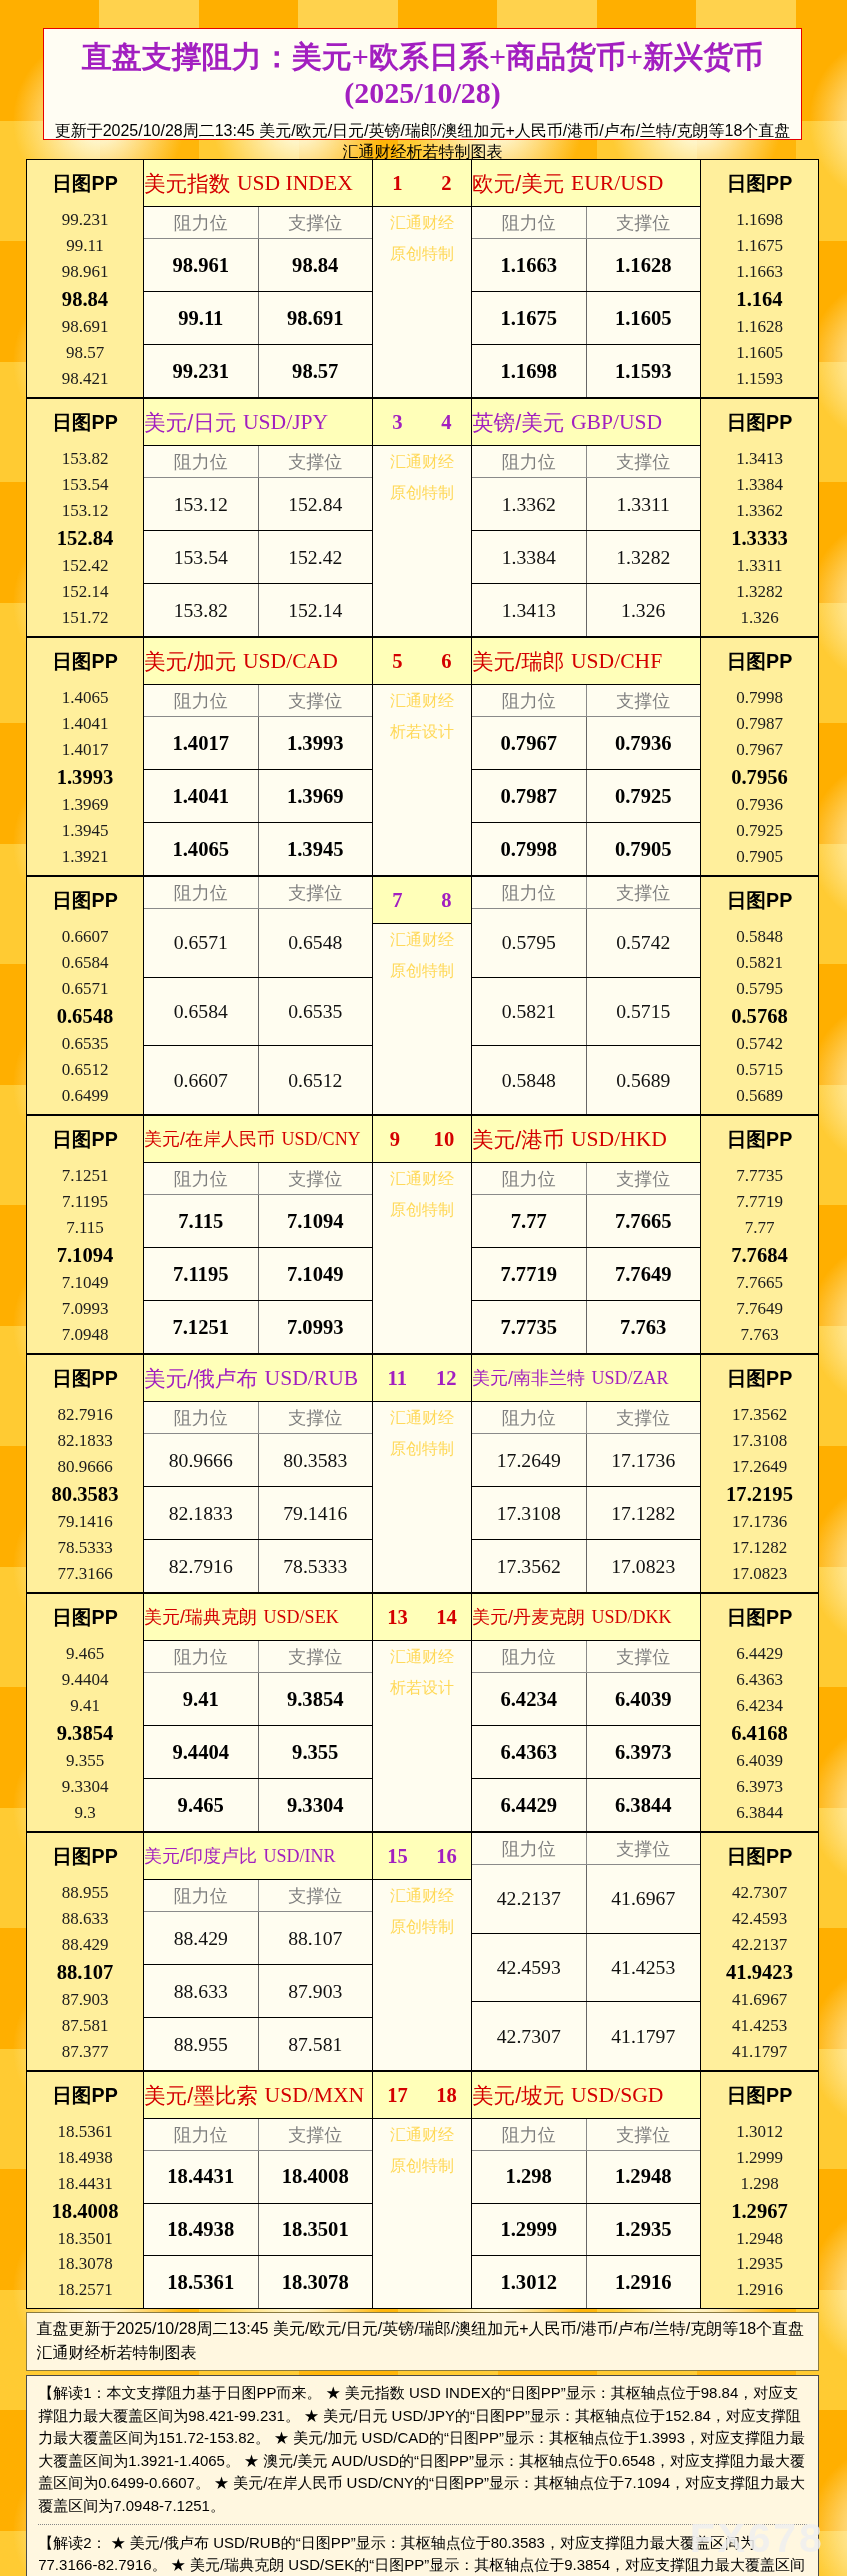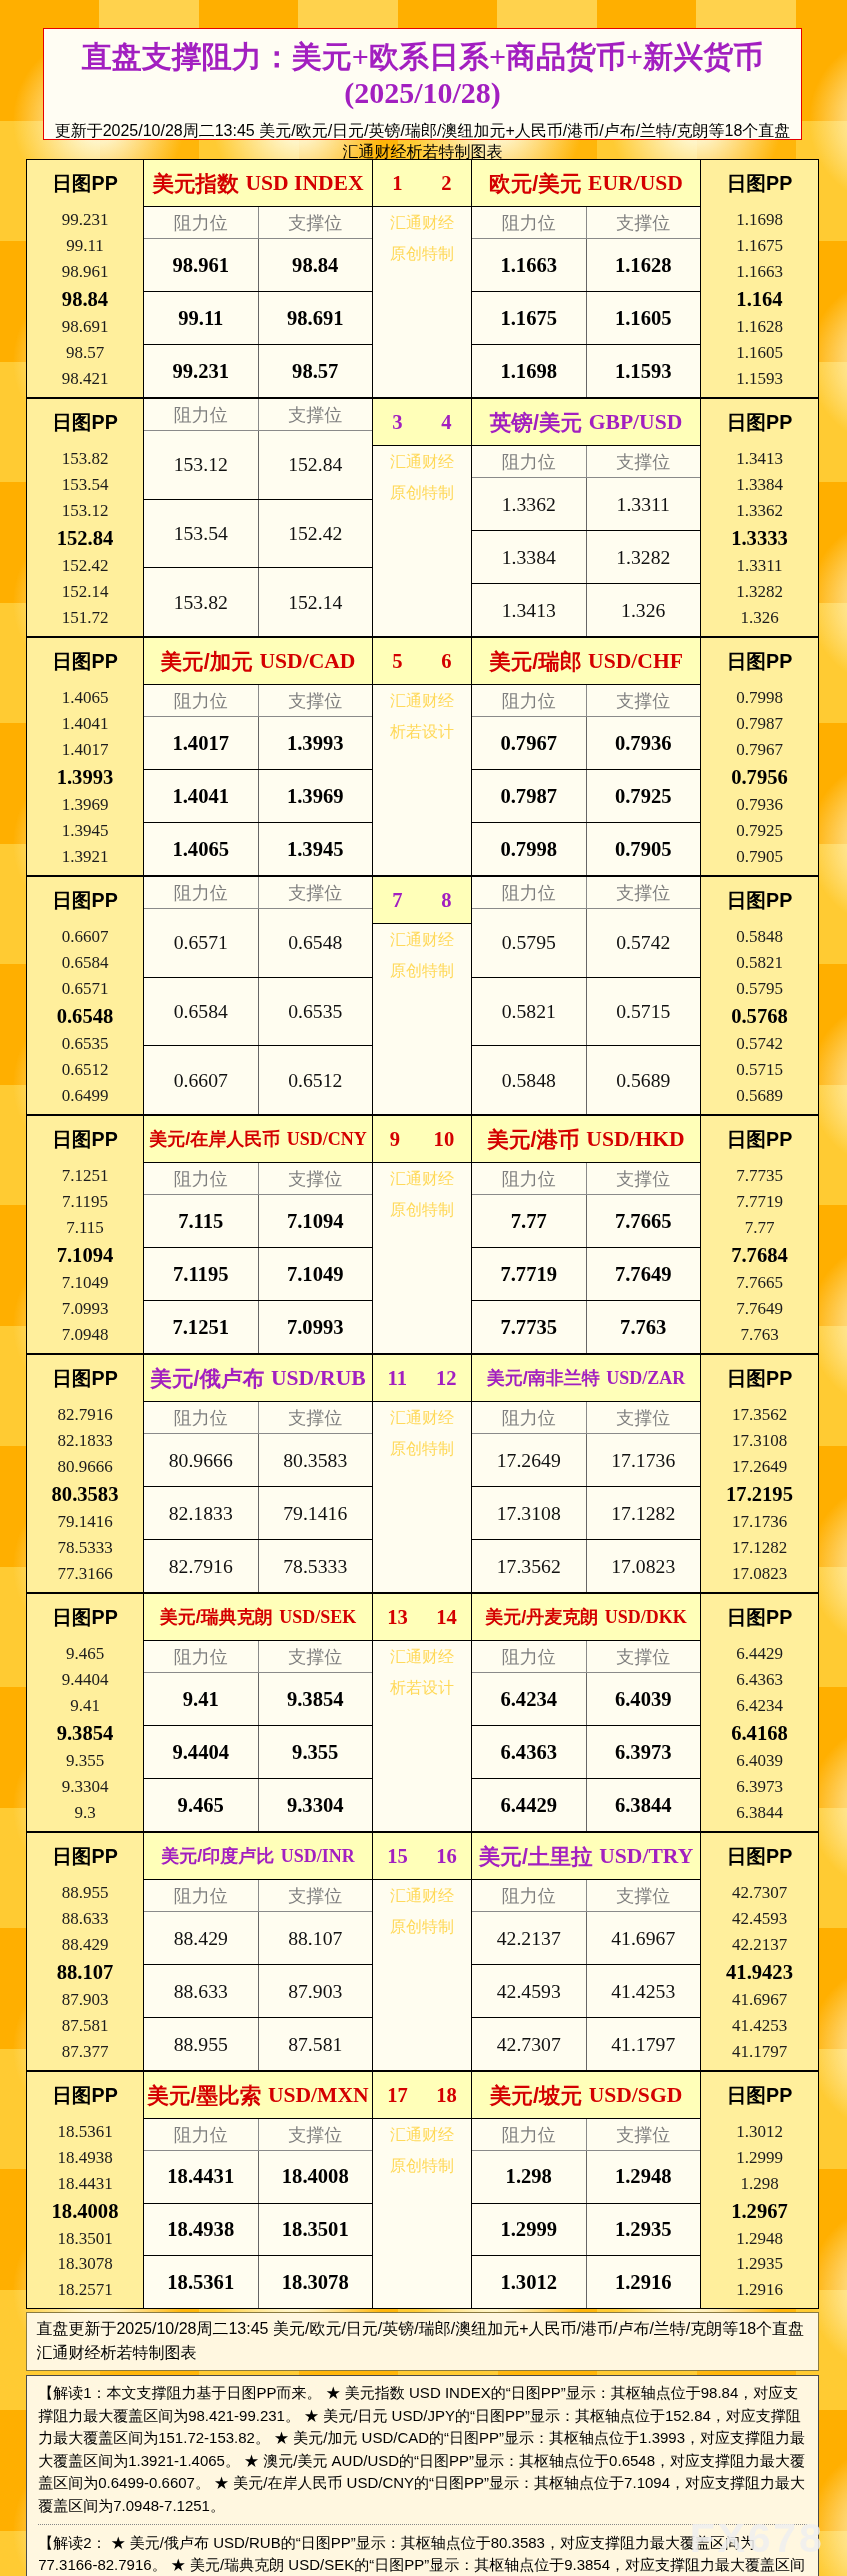--- a/index.html
+++ b/index.html
@@ -23,21 +23,21 @@
   .block>div:last-child{border-right:none}
   .col-pp{width:117px;background:#ffef9c;display:flex;flex-direction:column}
   .pp-head{height:47px;display:flex;align-items:center;justify-content:center;
     font-weight:bold;font-size:19.7px;color:#000}
   .pp-vals{flex:1;display:flex;flex-direction:column;justify-content:space-around;
     align-items:center;padding-bottom:4.7px}
   .pp-v{font-family:"Liberation Serif","DejaVu Serif",serif;font-size:17px;color:#1c1c1c}
   .pp-v.pivot{font-weight:bold;font-size:20.6px;color:#000}
   .col-pair{flex:1;display:flex;flex-direction:column;background:#fffdf0}
   .pair-title{height:47px;border-bottom:1.9px solid #000;background:#ffffb9;display:flex;
-    align-items:center;justify-content:center;font-weight:bold;font-size:21.6px;white-space:nowrap;overflow:hidden}
+    align-items:center;font-weight:normal;font-size:21.6px;white-space:nowrap;overflow:hidden}
   .pair-title.small{font-size:18px}
   .pair-title .en{font-family:"Liberation Serif","DejaVu Serif",serif;margin-left:6.6px}
   .red{color:#d40000}.purple{color:#a21fc0}
   .pair-head{height:32px;display:flex;border-bottom:0.9px solid #8a8a8a}
   .ph{flex:1;display:flex;align-items:center;justify-content:center;color:#7f7f7f;
     font-size:18px;border-right:0.9px solid #8a8a8a}
   .ph:last-child{border-right:none}
   .pair-row{flex:1;display:flex;border-bottom:0.9px solid #000}
   .pair-row:last-child{border-bottom:none}
   .pv{flex:1;display:flex;align-items:center;justify-content:center;color:#111;
@@ -160,20 +160,24 @@
               <div class="pp-v">153.82</div>
               <div class="pp-v">153.54</div>
               <div class="pp-v">153.12</div>
               <div class="pp-v pivot">152.84</div>
               <div class="pp-v">152.42</div>
               <div class="pp-v">152.14</div>
               <div class="pp-v">151.72</div>
             </div>
           </div>
           <div class="col-pair">
+            <div class="pair-title purple">
+              <div class="cn">美元/日元</div>
+              <div class="en">USD/JPY</div>
+            </div>
             <div class="pair-head">
               <div class="ph">阻力位</div>
               <div class="ph">支撑位</div>
             </div>
             <div class="pair-row">
               <div class="pv">153.12</div>
               <div class="pv">152.84</div>
             </div>
             <div class="pair-row">
               <div class="pv">153.54</div>
@@ -674,24 +678,20 @@
               <div class="num">16</div>
             </div>
             <div class="num-rest">
               <div class="wm">
                 <div class="wm-line">汇通财经</div>
                 <div class="wm-line">原创特制</div>
               </div>
             </div>
           </div>
           <div class="col-pair">
-            <div class="pair-title purple">
-              <div class="cn">美元/土里拉</div>
-              <div class="en">USD/TRY</div>
-            </div>
             <div class="pair-head">
               <div class="ph">阻力位</div>
               <div class="ph">支撑位</div>
             </div>
             <div class="pair-row">
               <div class="pv">42.2137</div>
               <div class="pv">41.6967</div>
             </div>
             <div class="pair-row">
               <div class="pv">42.4593</div>

